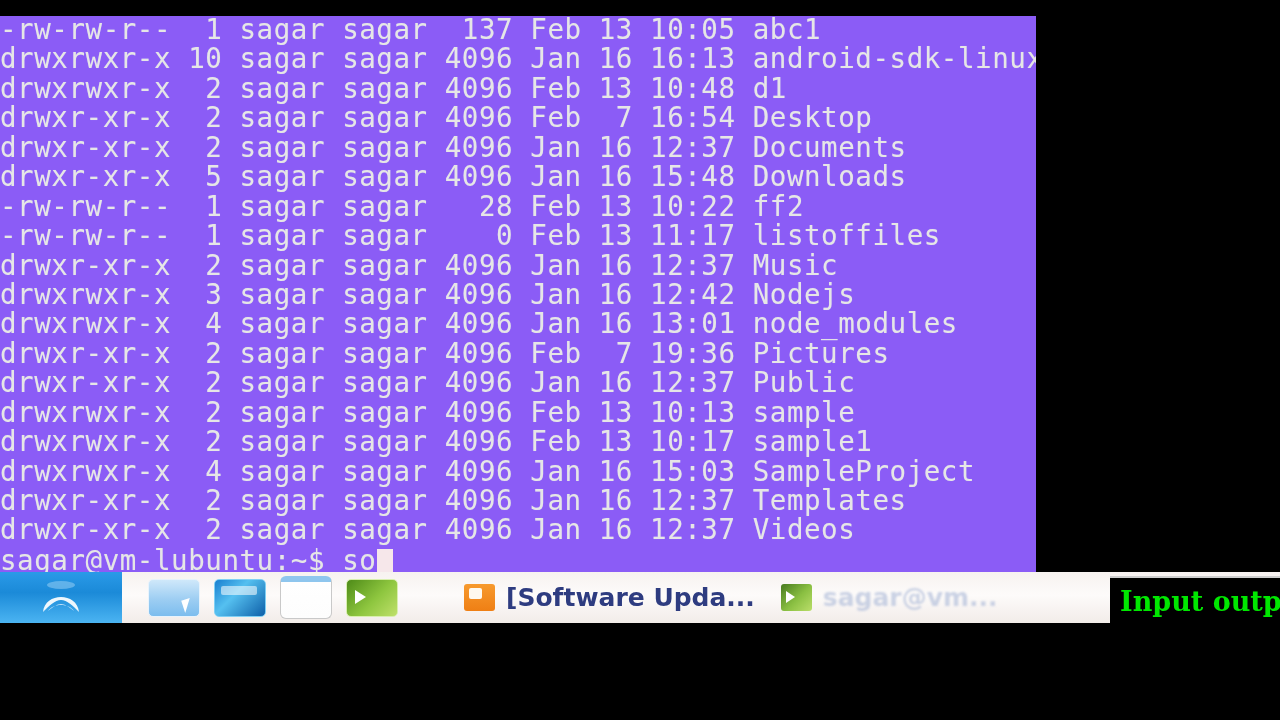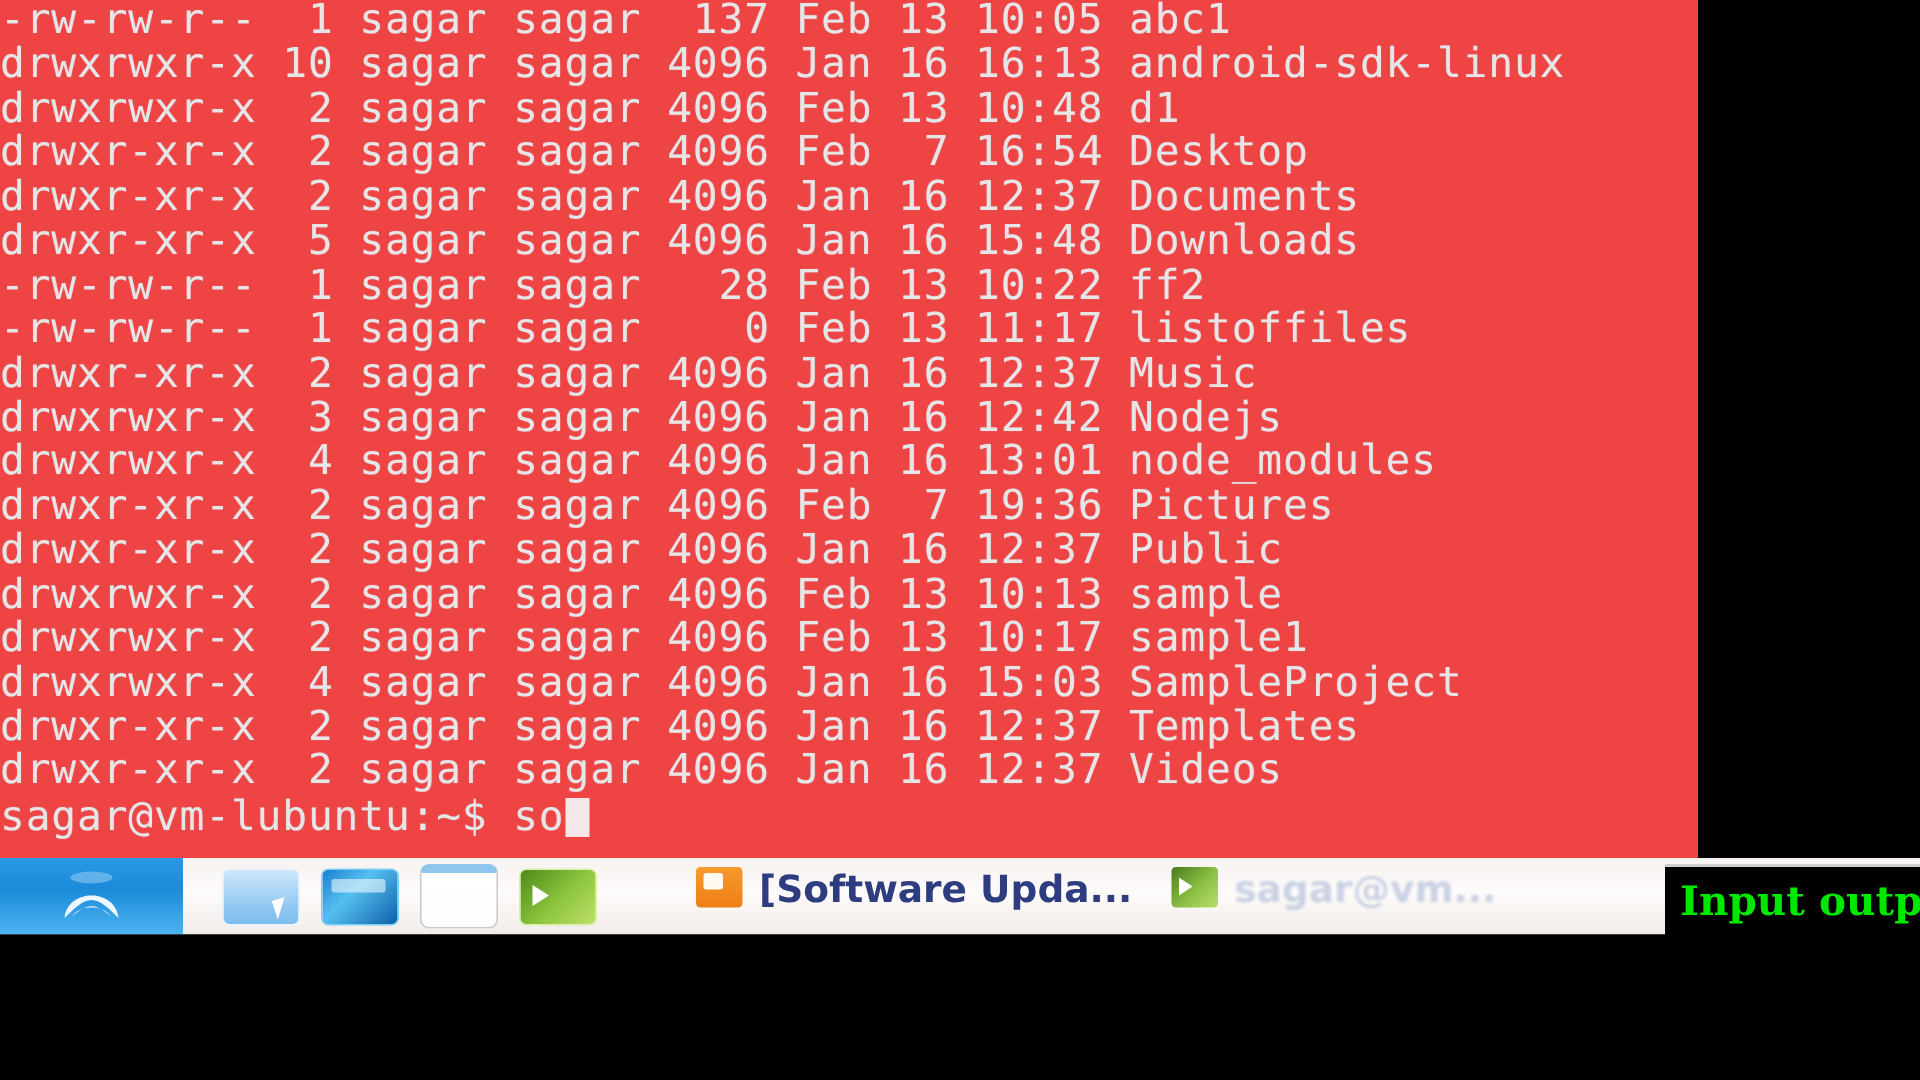--- a/index.html
+++ b/index.html
@@ -19,24 +19,24 @@
     position: relative;
     width: 1280px;
     height: 720px;
     background: #000000;
   }
 
   
   #terminal {
     position: absolute;
     left: 0;
-    top: 0;
-    width: 1132px;
+    top: 16px;
+    width: 1036px;
     height: 572px;
-    background: #ef4444;
+    background: #8b5cf6;
     overflow: hidden;
   }
 
   .term-lines {
     position: absolute;
     left: 0;
     top: -1px;
     width: 1400px;
     white-space: pre;
     font-family: "DejaVu Sans Mono", monospace;
@@ -162,20 +162,21 @@
     display: flex;
     align-items: center;
     flex: 1 1 auto;
     min-width: 0;
     padding-left: 58px;
     gap: 10px;
   }
 
   .win-btn {
     display: flex;
+    align-items: center;
     gap: 11px;
     height: 40px;
     padding: 0 8px;
     min-width: 0;
     cursor: pointer;
   }
   .win-btn .wicon {
     width: 31px;
     height: 27px;
     border-radius: 3px;

